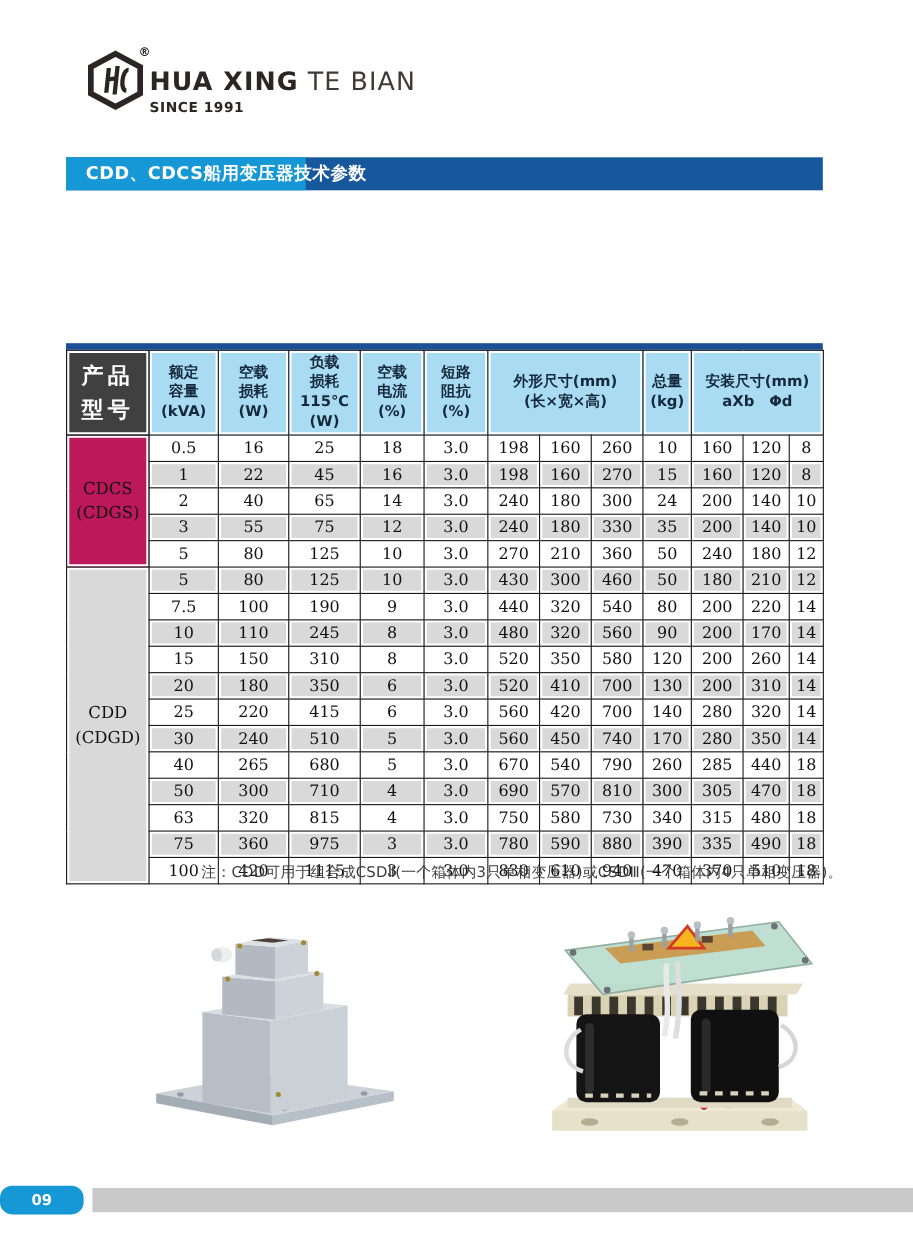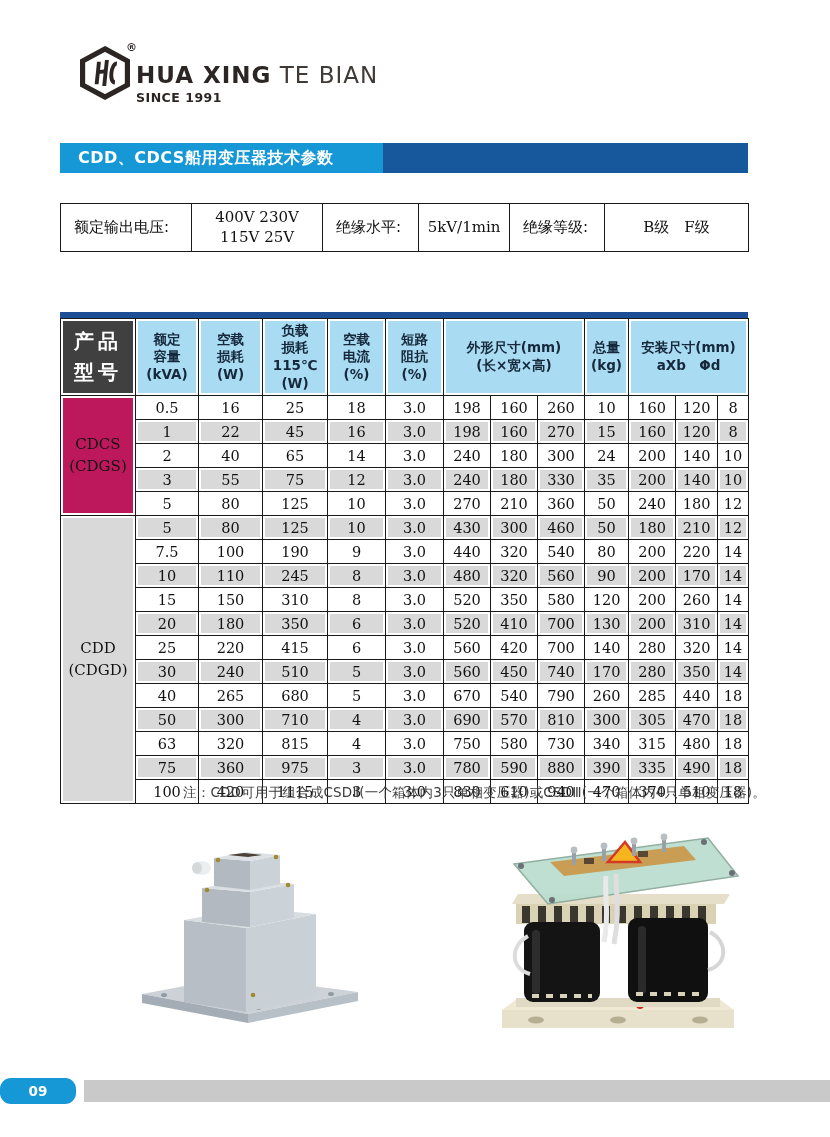--- a/index.html
+++ b/index.html
@@ -11,21 +11,21 @@
   .logo{position:absolute;left:80px;top:44px;}
   .logo-reg{position:absolute;left:126px;top:41px;font-size:11px;color:#2b2523;font-weight:bold;}
   .logo-text{position:absolute;left:136px;top:64px;white-space:nowrap;}
   .brand-line{font-size:23px;letter-spacing:1px;color:#2b2523;line-height:1;}
   .brand-main{font-weight:800;}
   .brand-sec{font-weight:400;color:#403a37;}
   .since{font-size:12.5px;font-weight:800;color:#2b2523;margin-top:3px;letter-spacing:0.5px;}
 
   
   .title-bar{position:absolute;left:60px;top:143px;width:688px;height:30px;background:#17579c;}
-  .title-left{position:absolute;left:0;top:0;width:323px;height:30px;background:#1697d6;
+  .title-left{position:absolute;left:0;top:0;width:218px;height:30px;background:#1697d6;
     color:#fff;font-weight:bold;font-size:16px;line-height:30px;padding-left:18px;
     box-sizing:border-box;letter-spacing:0.5px;white-space:nowrap;}
 
   
   .spec-table{position:absolute;left:60px;top:203px;width:688px;border-collapse:collapse;table-layout:fixed;}
   .spec-table td{border:1.7px solid #1a1a1a;height:45px;font-size:15px;color:#111;vertical-align:middle;}
   .spec-table .lab{text-align:left;padding-left:13px;}
   .spec-table .val{text-align:center;font-family:"DejaVu Serif","Liberation Serif",serif;line-height:1.3;}
 
   
@@ -83,31 +83,20 @@
   <table class="spec-table">
     <colgroup>
         <col style="width:131px">
         <col style="width:131px">
         <col style="width:96px">
         <col style="width:91px">
         <col style="width:95px">
         <col style="width:144px">
       </colgroup>
     <tbody>
-      <tr>
-        <td class="lab">额定输出电压:</td>
-        <td class="val">
-          <div>400V 230V</div>
-          <div>115V 25V</div>
-        </td>
-        <td class="lab">绝缘水平:</td>
-        <td class="val">5kV/1min</td>
-        <td class="lab">绝缘等级:</td>
-        <td class="val">B级　F级</td>
-      </tr>
     </tbody>
   </table>
 
   <div class="table-topbar"></div>
   <table class="main-table">
     <colgroup>
       <col style="width:75px">
         <col style="width:63px">
         <col style="width:64px">
         <col style="width:65px">

